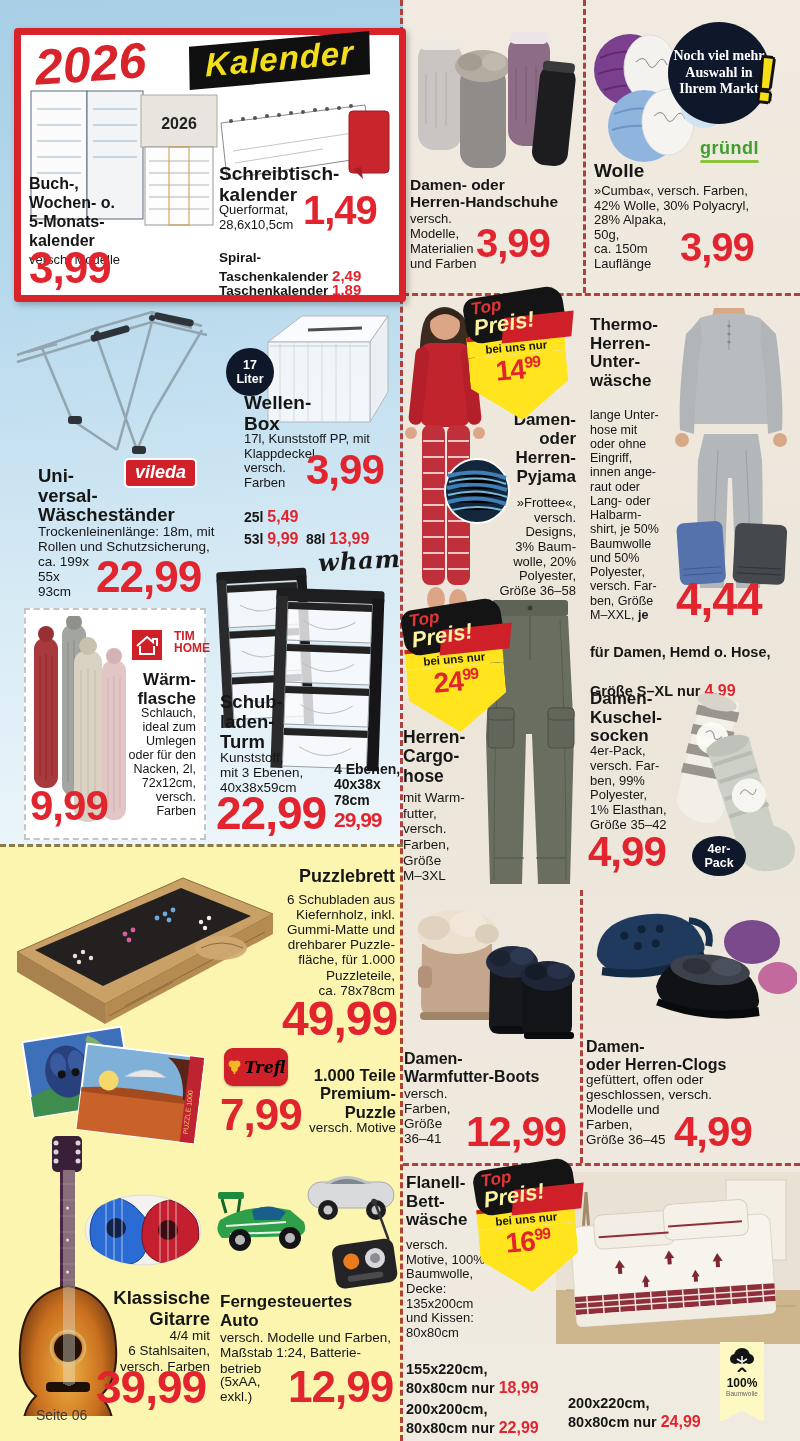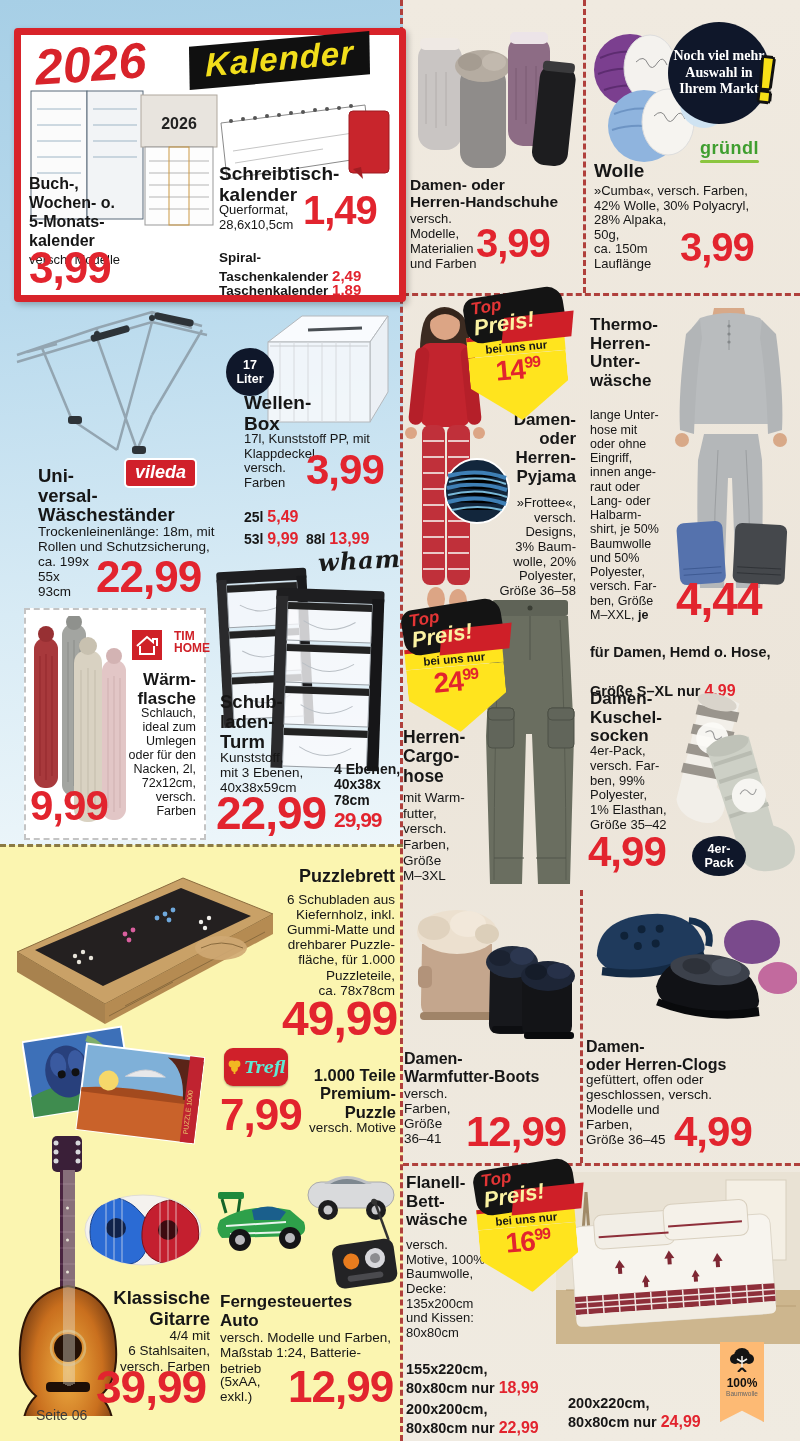--- a/index.html
+++ b/index.html
@@ -34,24 +34,24 @@
   .logo-vileda{position:absolute;background:#d0202a;color:#fff;font-style:italic;font-weight:bold;
           font-size:18px;padding:2px 9px 3px;border-radius:3px;box-shadow:0 0 0 2px #fff;z-index:4;}
   .logo-gruendl{position:absolute;color:#3f9e2f;font-weight:bold;font-size:18px;letter-spacing:.5px;z-index:4;}
   .logo-gruendl .sw{display:block;height:3px;background:#8bc53f;border-radius:2px;margin-top:1px;}
   .logo-wham{position:absolute;font-family:"DejaVu Serif",serif;font-style:italic;font-weight:bold;
           font-size:24px;color:#1a1a1a;transform:rotate(-3deg);letter-spacing:1px;z-index:4;}
   .logo-tim{position:absolute;display:flex;gap:12px;align-items:flex-start;z-index:4;}
   .logo-tim .txt{color:#cf2027;font-weight:bold;font-size:12px;line-height:1;}
   .logo-trefl{position:absolute;background:#d0202a;border-radius:9px;display:flex;align-items:center;
           justify-content:center;gap:3px;z-index:4;box-shadow:0 1px 2px rgba(0,0,0,.3);}
-  .logo-trefl .tx{color:#5eead4;font-family:"DejaVu Serif",serif;font-style:italic;font-weight:bold;font-size:16px;}
+  .logo-trefl .tx{color:#000000;font-family:"DejaVu Serif",serif;font-style:italic;font-weight:bold;font-size:16px;}
   .excl{position:absolute;font-weight:900;font-size:62px;color:#f7df17;transform:rotate(6deg);z-index:4;
         text-shadow:3px 0 #111,-3px 0 #111,0 3px #111,0 -3px #111,2px 2px #111,-2px -2px #111,2px -2px #111,-2px 2px #111;}
-  .cotton{position:absolute;width:44px;height:80px;background:#fdba74;box-shadow:0 1px 2px rgba(0,0,0,.25);
+  .cotton{position:absolute;width:44px;height:80px;background:#fef9c3;box-shadow:0 1px 2px rgba(0,0,0,.25);
         clip-path:polygon(0 0,100% 0,100% 100%,50% 86%,0 100%);text-align:center;z-index:5;}
   .cotton .pct{font-weight:bold;font-size:12px;}
   .cotton .lbl{font-size:6.5px;color:#666;}
   .kbox{position:absolute;left:14px;top:28px;width:378px;height:260px;background:#fff;
         border:7px solid #d8232a;border-radius:4px;box-shadow:2px 3px 6px rgba(0,0,0,.25);z-index:3;}
   .khead{position:absolute;background:#101010;color:#f2de1b;font-style:italic;font-weight:bold;
         font-size:33px;padding:1px 16px 4px;transform:rotate(-5deg) skewX(-4deg);letter-spacing:1px;}
   .kyear{position:absolute;color:#d8232a;font-style:italic;font-weight:bold;font-size:50px;
         transform:rotate(-4deg);text-shadow:2px 2px 0 #fff,-2px -2px 0 #fff,2px -2px 0 #fff,-2px 2px 0 #fff;}
   .wbox{position:absolute;left:24px;top:608px;width:178px;height:228px;background:#fff;

